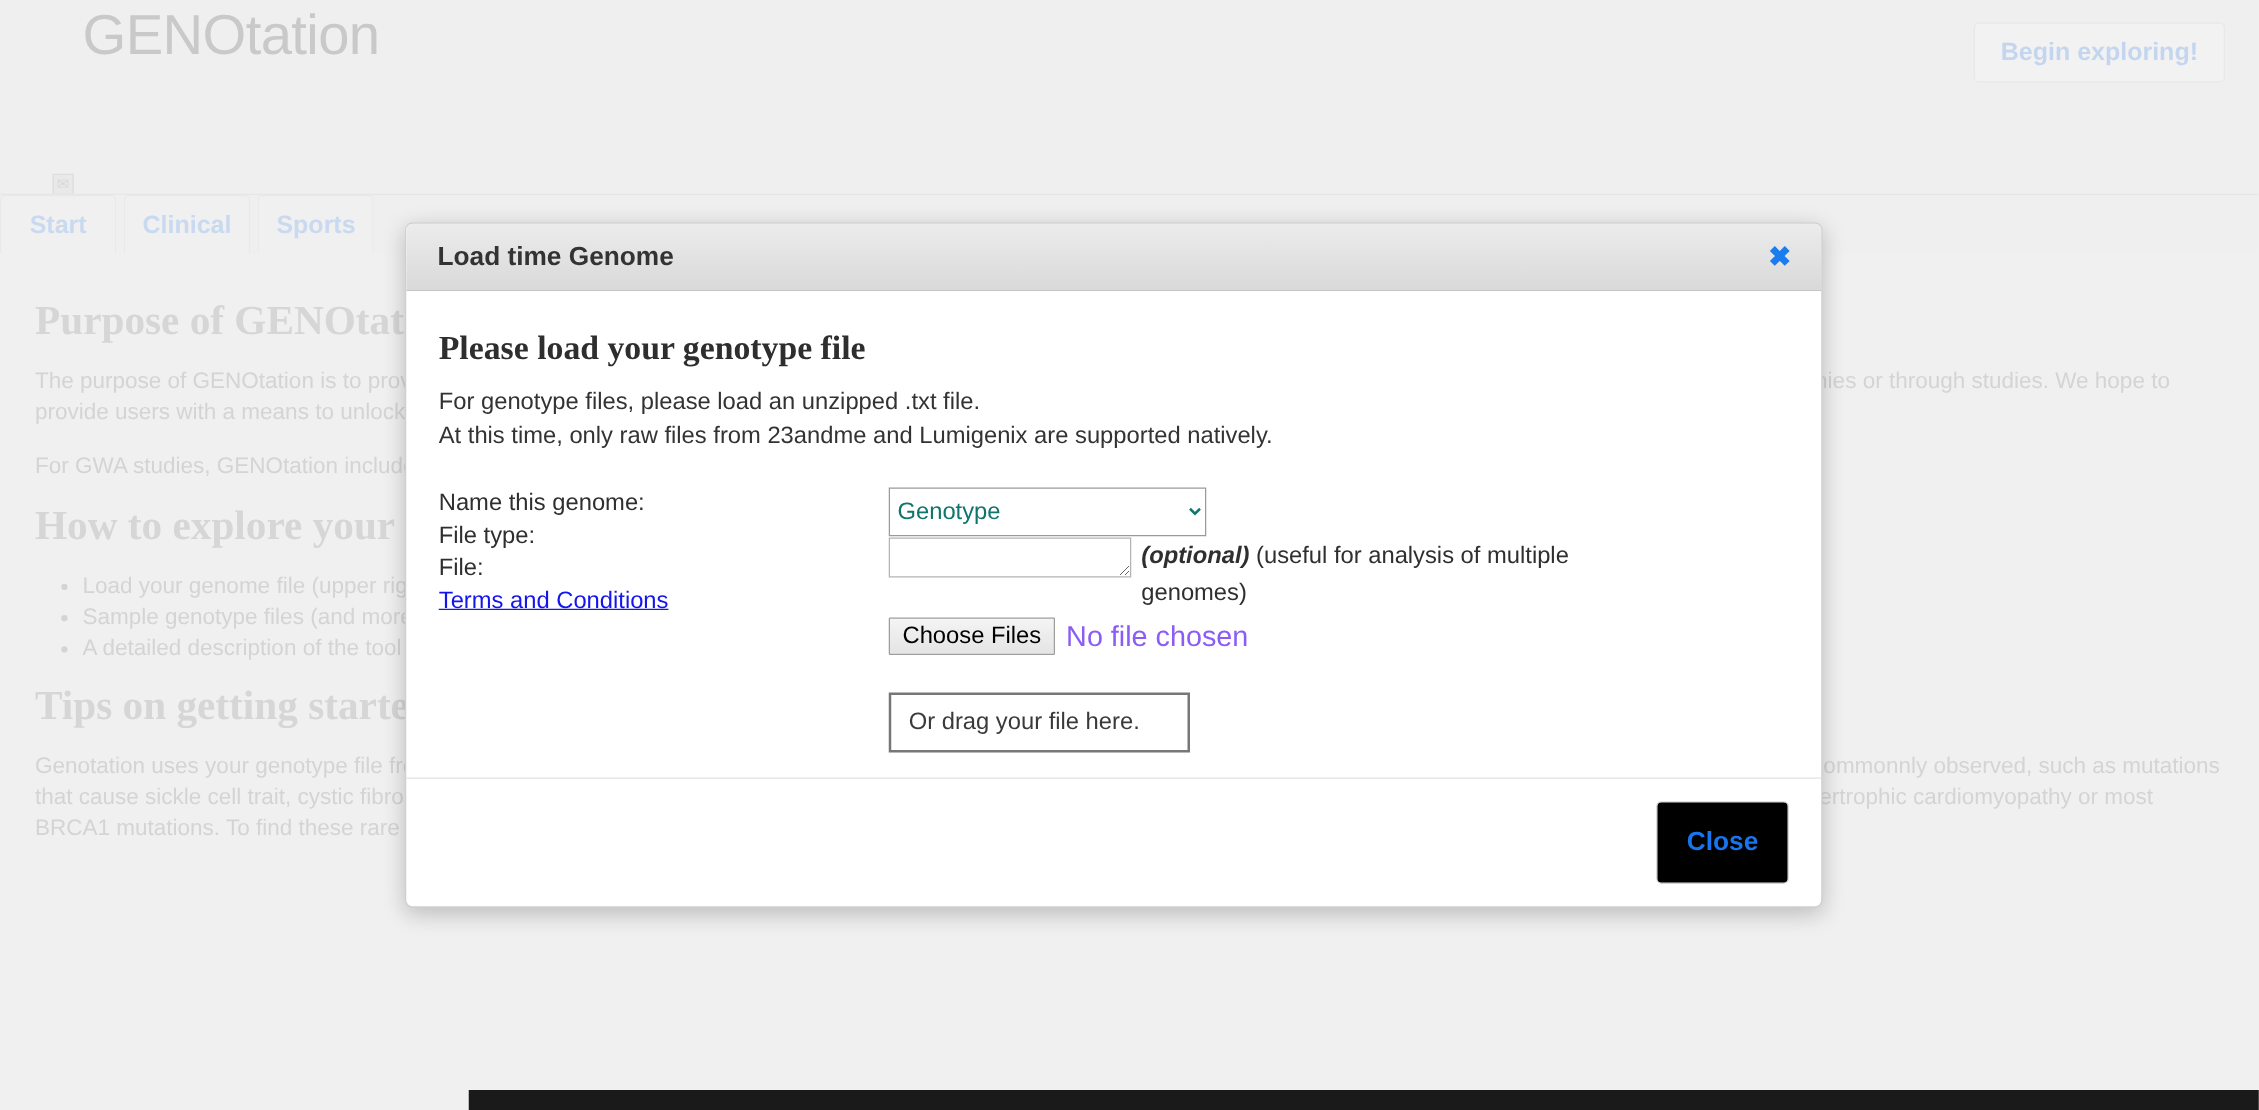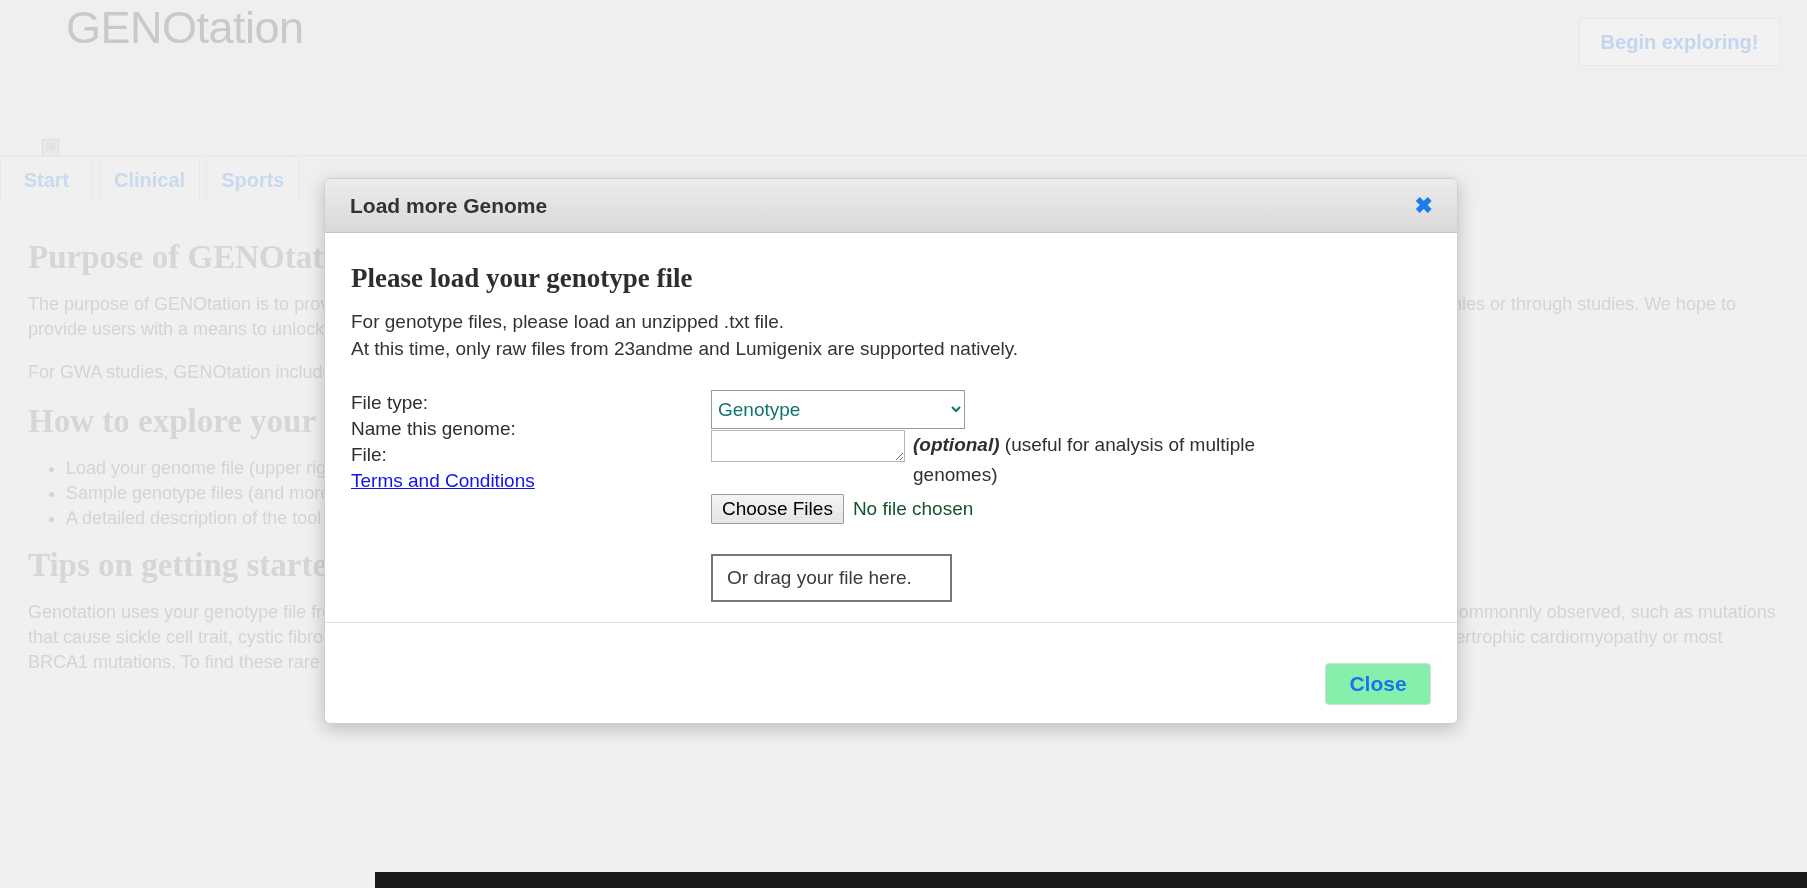--- a/index.html
+++ b/index.html
@@ -258,22 +258,22 @@
     font-family: "Liberation Sans", sans-serif;
     padding: 3px 10px;
     border: 1px solid #9d9d9d;
     border-radius: 1px;
     background: linear-gradient(to bottom, #f4f4f4, #e4e4e4);
     color: #000000;
     cursor: pointer;
   }
   .no-file-text {
     margin-left: 9px;
-    font-size: 19px;
-    color: #14532d;
+    font-size: 23px;
+    color: #8b5cf6;
   }
 
   .dropzone {
     margin-top: 30px;
     width: 241px;
     height: 48px;
     border: 2px solid #777777;
     background: #ffffff;
     display: flex;
     align-items: center;
@@ -283,30 +283,29 @@
   }
 
   .modal-footer {
     border-top: 1px solid #e2e2e2;
     padding: 18px 26px;
     display: flex;
     justify-content: flex-end;
   }
   .close-btn {
     min-width: 106px;
-    padding: 8px 22px;
+    padding: 20px 22px;
     border: 1px solid #d9d9d9;
     border-radius: 4px;
-    background: #86efac;
+    background: #000000;
     color: #1775ee;
     font-size: 21px;
     font-weight: bold;
     cursor: pointer;
     font-family: "Liberation Sans", sans-serif;
-    margin-top: 22px;
   }
 </style>
 </head>
 <body>
 
 <div id="page-backdrop">
 
   <div class="site-header">
     <div class="brand">GENOtation</div>
     <div class="begin-btn">
@@ -342,34 +341,34 @@
     <h2>Tips on getting started</h2>
     <p class="tips-body">Genotation uses your genotype file from 23andme, which covers common SNPs and common mutations. For Mendelian traits, your 23andme file has information if the mutation is commonnly observed, such as mutations that cause sickle cell trait, cystic fibrosis, or BRCA1 mutations in Ashkenazi jews. Generally, your 23andme file does not have rare mutations, such as mutations responsible for hypertrophic cardiomyopathy or most BRCA1 mutations. To find these rare mutations, you would need to sequence the disease</p>
   </div>
 
   <div class="bottom-bar"></div>
 </div>
 
 <div id="modal">
 
   <div class="modal-header">
-    <div class="modal-title">Load more Genome</div>
+    <div class="modal-title">Load time Genome</div>
     <button class="modal-close-x">✖</button>
   </div>
 
   <div class="modal-body">
     <div class="body-heading">Please load your genotype file</div>
     <div class="body-line">For genotype files, please load an unzipped .txt file.</div>
     <div class="body-line">At this time, only raw files from 23andme and Lumigenix are supported natively.</div>
 
     <div class="form-grid">
 
       <div class="form-labels">
+        <div class="lab">Name this genome:</div>
         <div class="lab">File type:</div>
-        <div class="lab">Name this genome:</div>
         <div class="lab">File:</div>
         <a class="terms-link">Terms and Conditions</a>
       </div>
 
       <div class="form-fields">
 
         <select class="filetype-select">
           <option>Genotype</option>
           <option>VCF</option>
           <option>23andMe</option>

